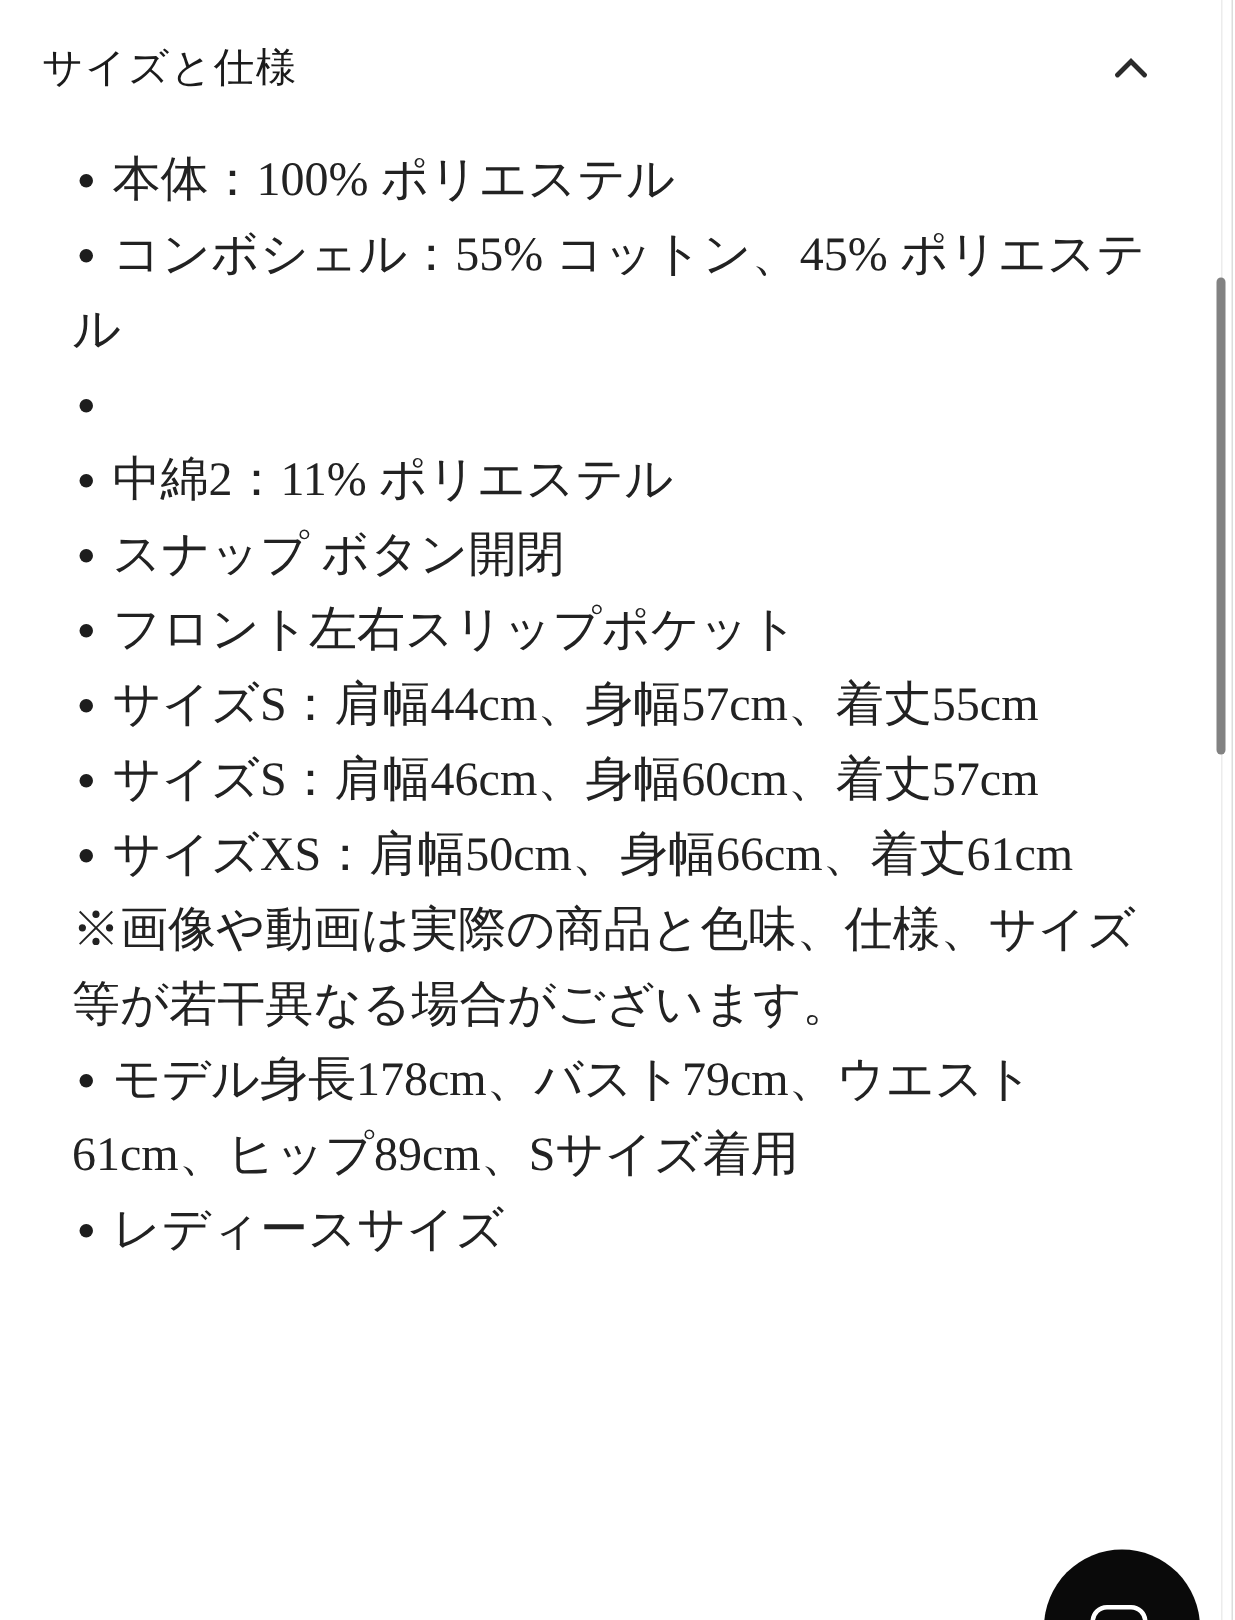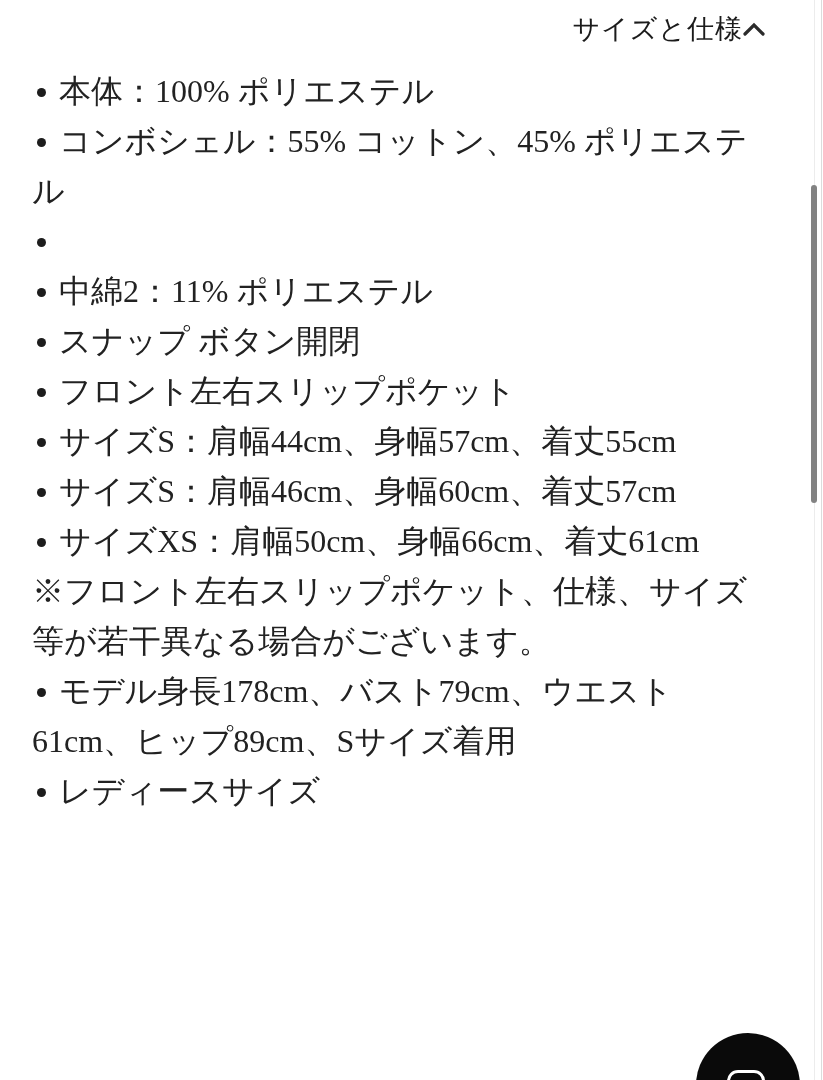--- a/index.html
+++ b/index.html
@@ -12,23 +12,24 @@
     height: 1080px;
     position: relative;
     overflow: hidden;
     font-family: "Liberation Serif", "DejaVu Serif", serif;
   }
 
   
   .section-header {
     display: flex;
     align-items: center;
-    justify-content: flex-end;
-    padding: 12px 58px 0 28px;
+    justify-content: space-between;
+    padding: 28px 58px 0 28px;
     cursor: pointer;
+    gap: 20px;
   }
   .section-title {
     font-family: "Liberation Sans", "DejaVu Sans", sans-serif;
     font-size: 27px;
     line-height: 34px;
     font-weight: 400;
     color: #1b1b1b;
     letter-spacing: 1px;
   }
   .chevron-up {
@@ -39,22 +40,22 @@
   .chevron-up polyline {
     fill: none;
     stroke: #2b2b2b;
     stroke-width: 3.2;
     stroke-linecap: round;
     stroke-linejoin: miter;
   }
 
   
   .specs {
-    margin-top: 20px;
-    padding: 0 50px 0 32px;
+    margin-top: 32px;
+    padding: 0 50px 0 48px;
     font-size: 32px;
     line-height: 50px;
     color: #222222;
   }
   .spec-item { }
   .dot {
     display: inline-block;
     width: 9px;
     height: 9px;
     border-radius: 50%;
@@ -127,21 +128,21 @@
 <div class="specs">
   <div class="spec-item"><span class="dot"></span><span>本体：100% ポリエステル</span></div>
   <div class="spec-item"><span class="dot"></span><span>コンボシェル：55% コットン、45% ポリエステル</span></div>
   <div class="spec-item"><span class="dot"></span></div>
   <div class="spec-item"><span class="dot"></span><span>中綿2：11% ポリエステル</span></div>
   <div class="spec-item"><span class="dot"></span><span>スナップ ボタン開閉</span></div>
   <div class="spec-item"><span class="dot"></span><span>フロント左右スリップポケット</span></div>
   <div class="spec-item"><span class="dot"></span><span>サイズS：肩幅44cm、身幅57cm、着丈55cm</span></div>
   <div class="spec-item"><span class="dot"></span><span>サイズS：肩幅46cm、身幅60cm、着丈57cm</span></div>
   <div class="spec-item"><span class="dot"></span><span>サイズXS：肩幅50cm、身幅66cm、着丈61cm</span></div>
-  <div class="note">※フロント左右スリップポケット、仕様、サイズ等が若干異なる場合がございます。</div>
+  <div class="note">※画像や動画は実際の商品と色味、仕様、サイズ等が若干異なる場合がございます。</div>
   <div class="spec-item"><span class="dot"></span><span>モデル身長178cm、バスト79cm、ウエスト61cm、ヒップ89cm、Sサイズ着用</span></div>
   <div class="spec-item"><span class="dot"></span><span>レディースサイズ</span></div>
 </div>
 
 <div class="scroll-track"></div>
 <div class="screen-edge"></div>
 <div class="scroll-thumb"></div>
 
 <div class="fab">
   <div class="fab-icon"></div>

